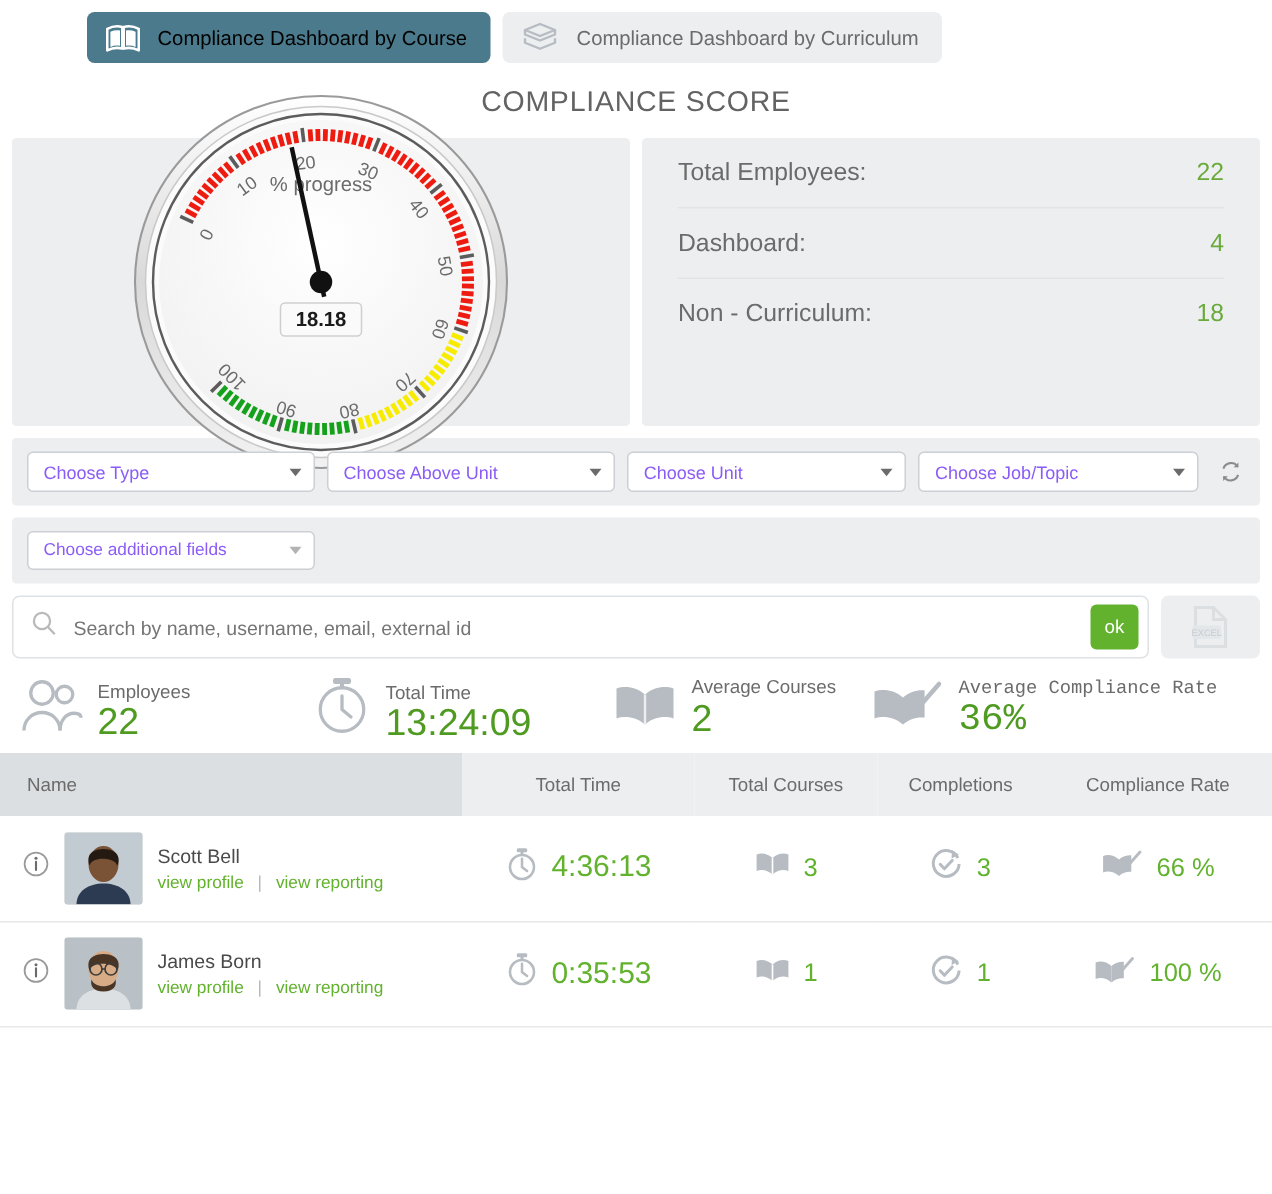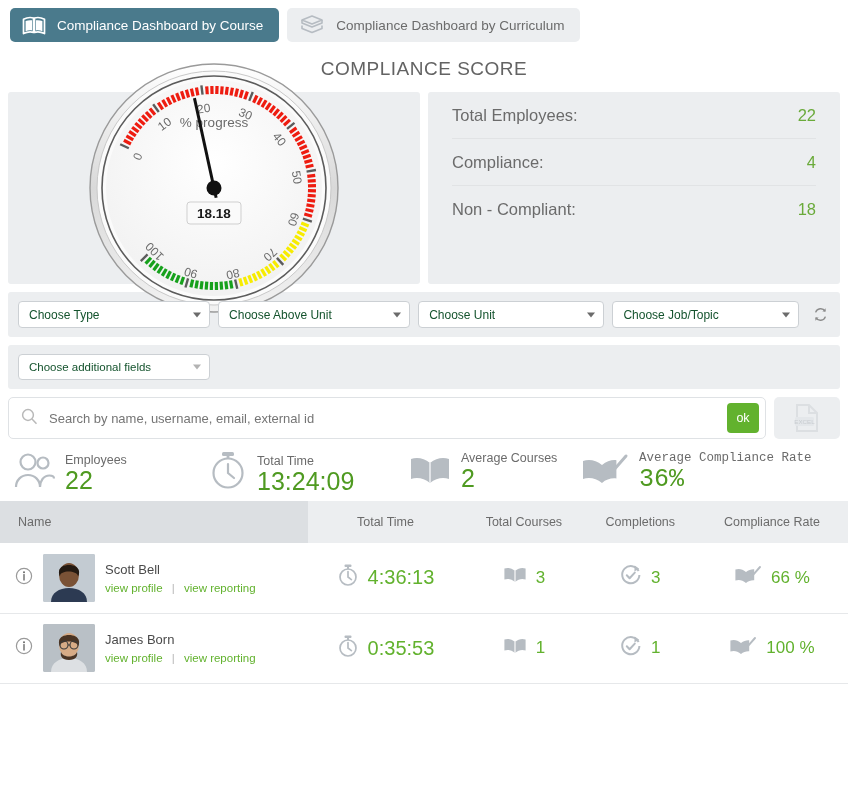--- a/index.html
+++ b/index.html
@@ -13,21 +13,21 @@
   }
 
   
   .tabbar { display: flex; gap: 8px; padding: 8px 10px 0 10px; }
   .tab {
     display: flex; align-items: center; gap: 11px;
     height: 34px; padding: 0 16px 0 12px;
     border-radius: 5px; font-size: 13.5px;
     cursor: pointer; user-select: none;
   }
-  .tab.active { background: #4a7a8c; color: #ffffff; }
+  .tab.active { background: #4a7a8c; color: #000000; margin-left: 48px; }
   .tab.inactive { background: #eceef0; color: #6b6b6b; }
   .tab .ic { display: flex; align-items: center; }
 
   
   .page-title {
     text-align: center; font-size: 19px; color: #636363;
     letter-spacing: .5px; margin: 16px 0 12px 0; font-weight: 400;
   }
 
   
@@ -55,21 +55,21 @@
 
   
   .filterbar {
     margin: 8px 8px 0 8px; background: #eceef0; border-radius: 3px;
     padding: 9px 10px; display: flex; align-items: center; gap: 8px;
   }
   .select {
     position: relative; height: 27px; background: #fff;
     border: 1px solid #ccd0d4; border-radius: 4px;
     display: flex; align-items: center; padding: 0 22px 0 10px;
-    font-size: 12px; color: #14532d; cursor: pointer;
+    font-size: 12px; color: #8b5cf6; cursor: pointer;
   }
   .select.w1 { width: 197px; }
   .select.w2 { width: 191px; }
   .select.small { width: 192px; height: 26px; font-size: 11.5px; }
   .caret {
     position: absolute; right: 8px; top: 50%; transform: translateY(-50%);
     width: 0; height: 0; border-left: 4.5px solid transparent;
     border-right: 4.5px solid transparent; border-top: 5.5px solid #6b6b6b;
   }
   .caret.light { border-top-color: #b3b3b3; }
@@ -310,25 +310,25 @@
       </svg>
     </div>
   </div>
 
   <div class="stats-panel">
     <div class="stat-row">
       <span class="stat-label">Total Employees:</span>
       <span class="stat-value">22</span>
     </div>
     <div class="stat-row">
-      <span class="stat-label">Compliance:</span>
+      <span class="stat-label">Dashboard:</span>
       <span class="stat-value">4</span>
     </div>
     <div class="stat-row">
-      <span class="stat-label">Non - Compliant:</span>
+      <span class="stat-label">Non - Curriculum:</span>
       <span class="stat-value">18</span>
     </div>
   </div>
 </div>
 
 <div class="filterbar">
   <div class="select w1">
     <span>Choose Type</span>
     <span class="caret"></span>
   </div>

